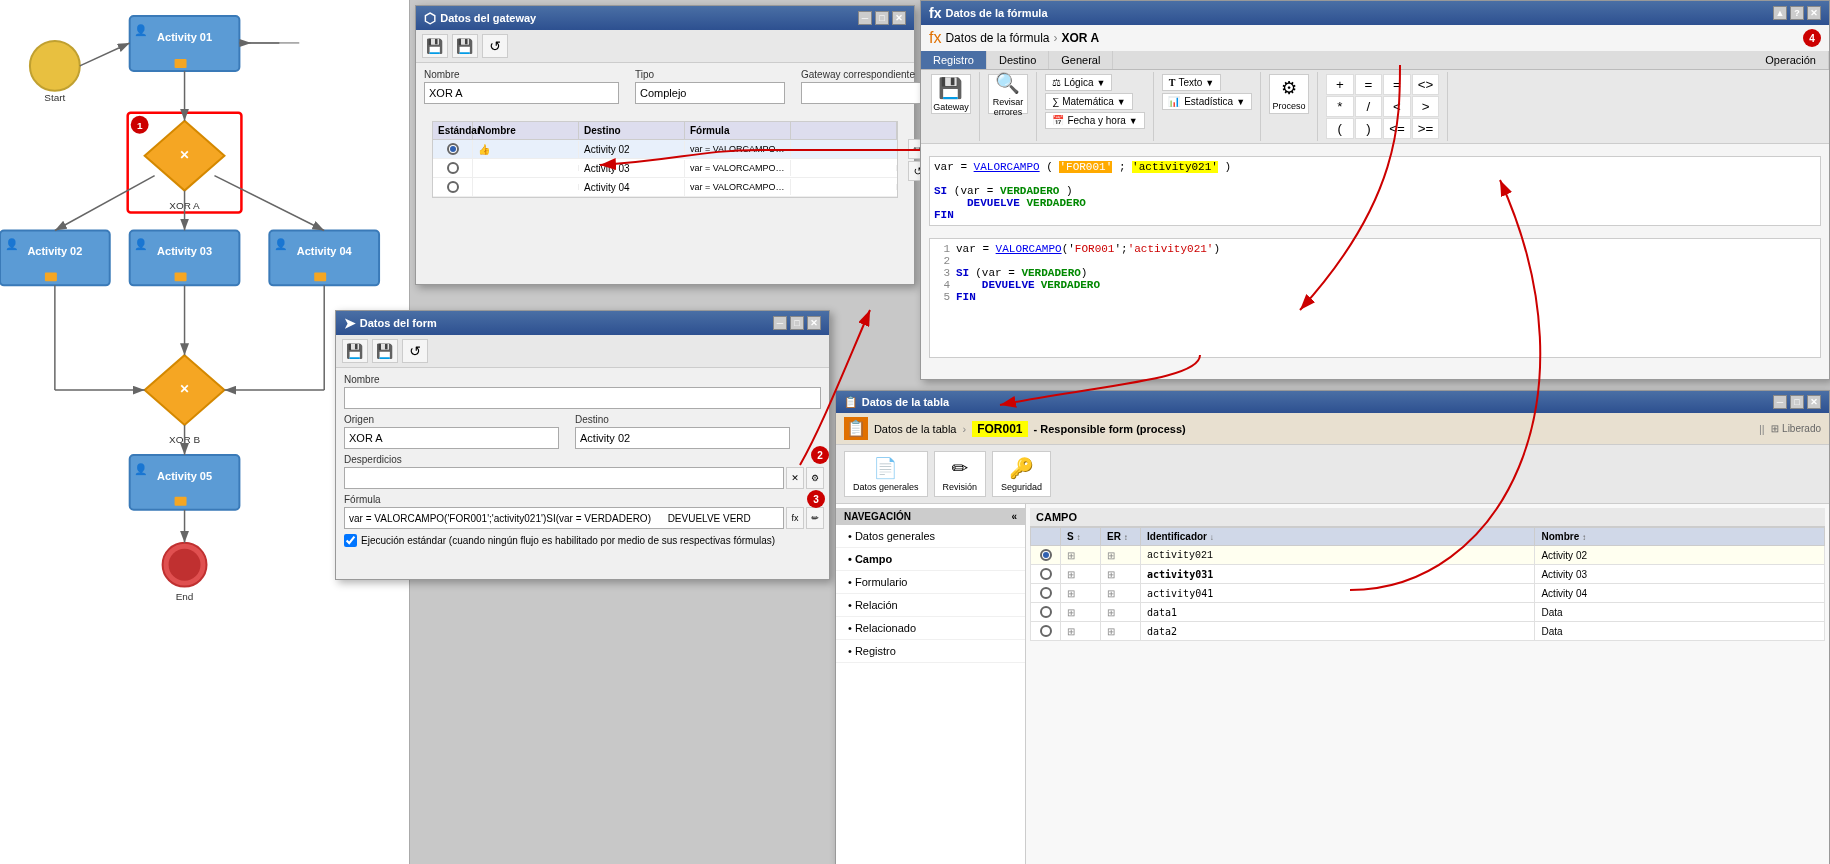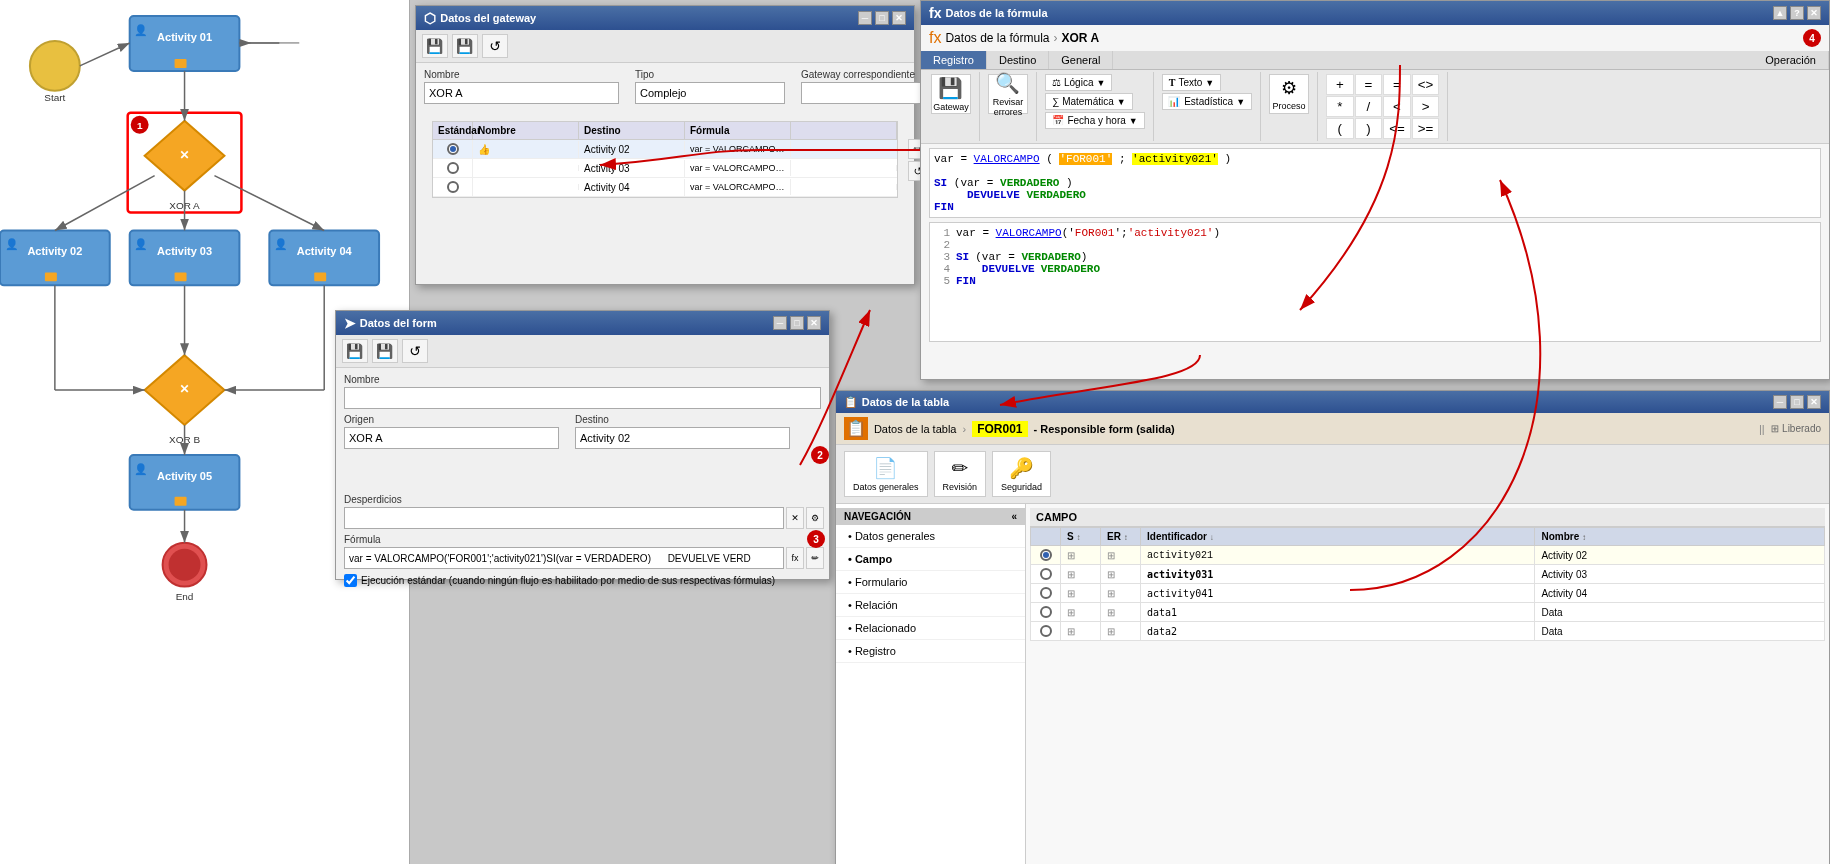--- a/index.html
+++ b/index.html
@@ -251,21 +251,21 @@
     .op-btn {
       padding: 2px 5px;
       background: white;
       border: 1px solid #ddd;
       cursor: pointer;
       text-align: center;
       min-width: 20px;
     }
     .formula-editor-area {
       background: white;
-      margin: 4px 8px;
+      margin: 12px 8px;
       border: 1px solid #ccc;
       min-height: 60px;
       padding: 4px;
       font-family: 'Courier New', monospace;
       font-size: 11px;
     }
     .formula-code-area {
       background: white;
       margin: 4px 8px;
       border: 1px solid #ccc;
@@ -624,21 +624,21 @@
       <div class="form-group">
         <label class="form-label">Origen</label>
         <input class="form-input" style="width: 215px;" value="XOR A">
       </div>
       <div class="form-group" style="margin-left:8px;">
         <label class="form-label">Destino</label>
         <input class="form-input" style="width: 215px;" value="Activity 02">
       </div>
     </div>
     <div class="form-row">
-      <div class="form-group" style="flex:1;margin-top:40px;">
+      <div class="form-group" style="flex:1;">
         <label class="form-label">Desperdicios</label>
         <div style="display:flex;gap:2px;">
           <input class="form-input" style="width: 440px;">
           <button style="width:18px;height:22px;font-size:9px;background:#f5f5f5;border:1px solid #ccc;cursor:pointer;">✕</button>
           <button style="width:18px;height:22px;font-size:9px;background:#f5f5f5;border:1px solid #ccc;cursor:pointer;">⚙</button>
         </div>
       </div>
     </div>
     <div class="form-row" style="position:relative;">
       <div class="form-group" style="flex:1;">
@@ -838,21 +838,21 @@
       <div class="titlebar-btn">□</div>
       <div class="titlebar-btn">✕</div>
     </div>
   </div>
 
   <div class="table-data-breadcrumb">
     <span style="font-size:16px;background:#e07000;padding:2px;color:white;">📋</span>
     <span>Datos de la tabla</span>
     <span style="color:#888;">›</span>
     <span class="for001-badge">FOR001</span>
-    <span style="font-weight:bold;">- Responsible form (salida)</span>
+    <span style="font-weight:bold;">- Responsible form (process)</span>
     <span style="margin-left:auto;color:#888;">||</span>
     <span style="display:flex;align-items:center;gap:3px;color:#666;font-size:10px;">
       <span>⊞</span>
       <span>Liberado</span>
     </span>
   </div>
 
 
   <div class="datos-toolbar">
     <button class="datos-btn">

